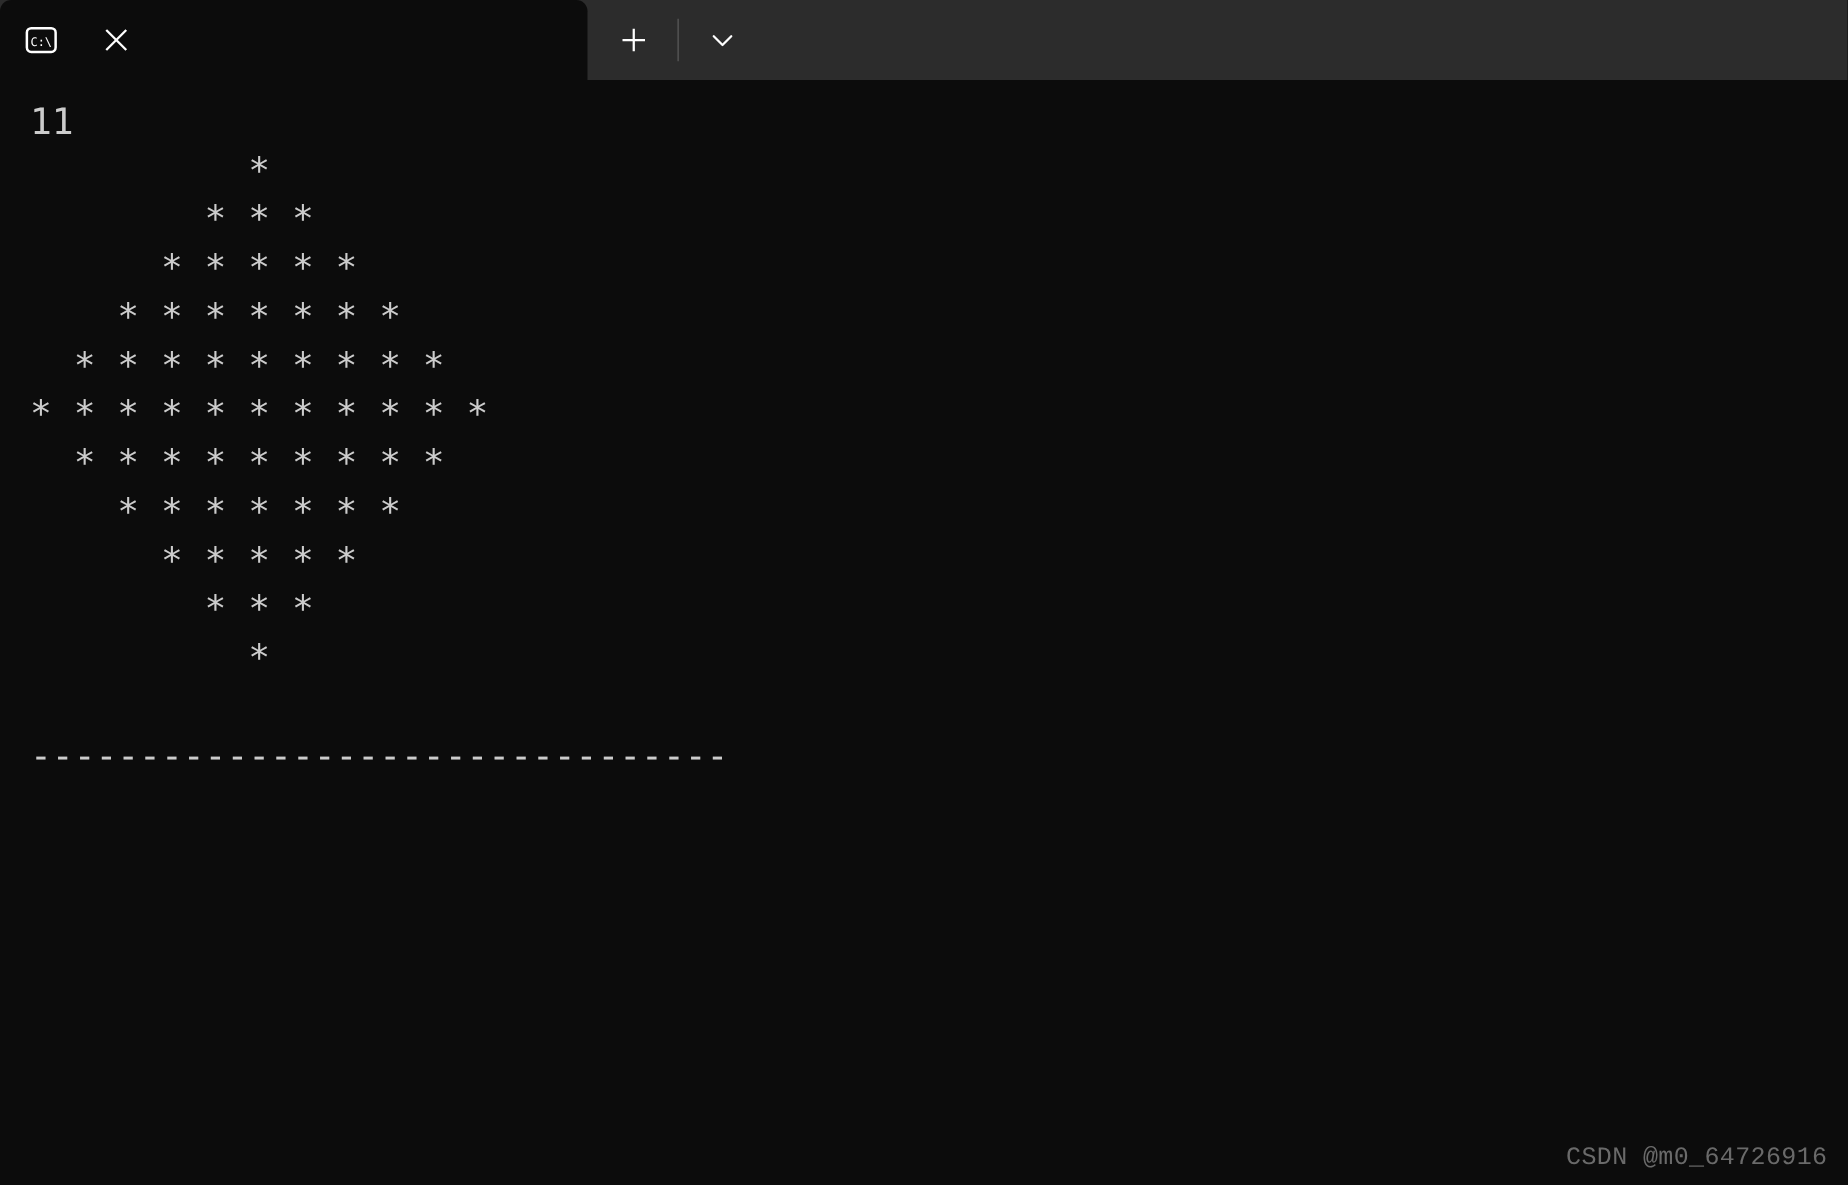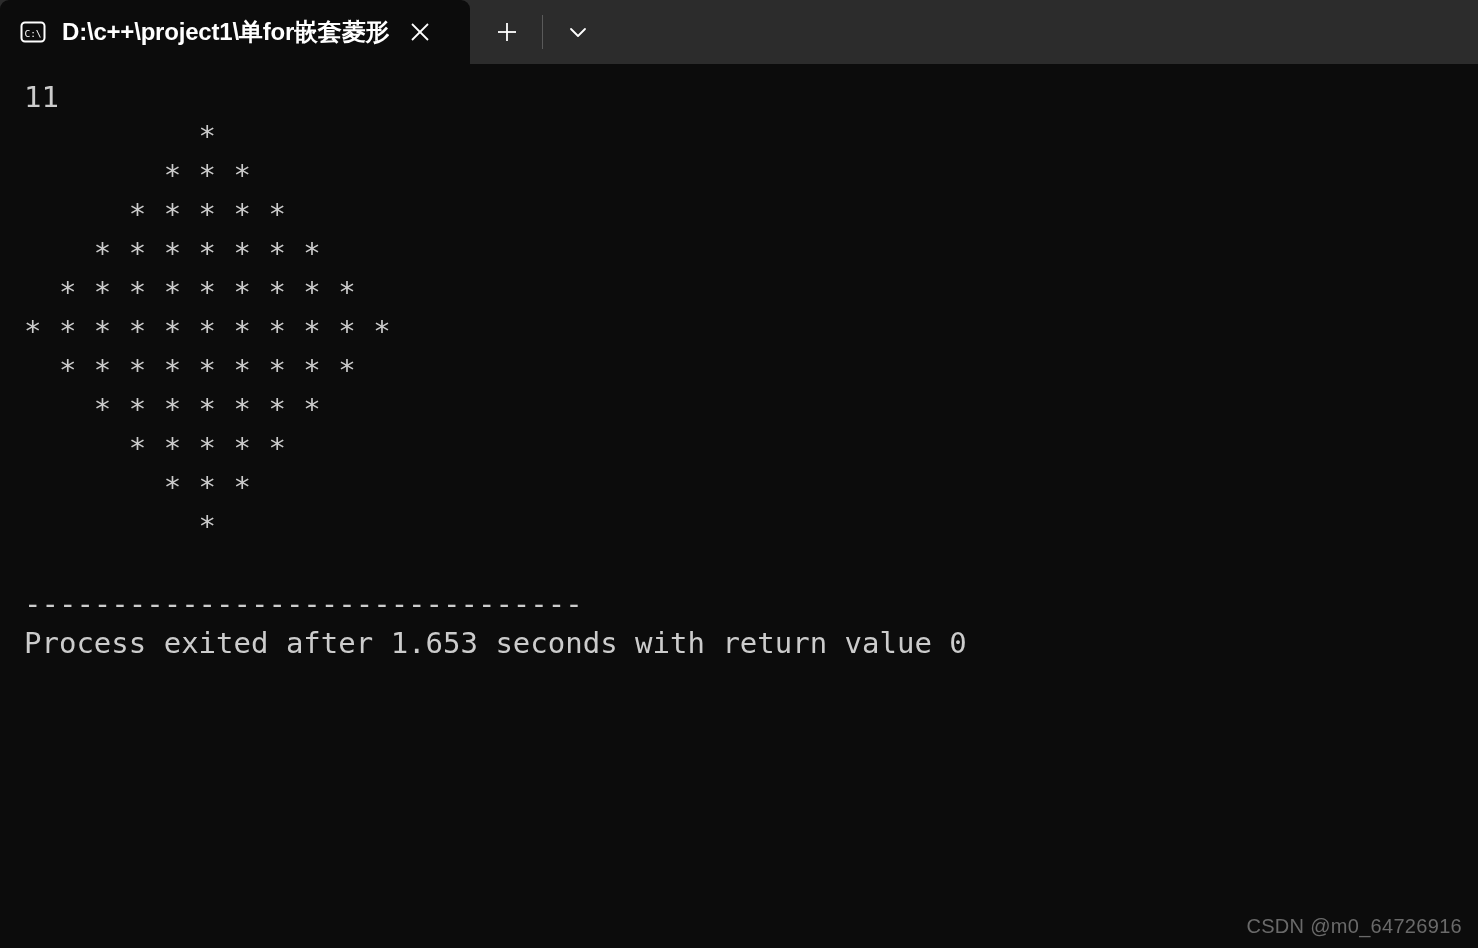--- a/index.html
+++ b/index.html
@@ -123,40 +123,39 @@
     vertical-align: -6px;
     margin-left: 9px;
   }
 
   
   #watermark {
     position: absolute;
     right: 16px;
     bottom: 10px;
     color: #6a6a6a;
-    font-family: Liberation Sans, sans-serif;
+    font-family: Liberation Mono, monospace;
     font-size: 20px;
     letter-spacing: 0.3px;
   }
 </style>
 </head>
 <body>
 
 <div id="titlebar">
 
   <div id="tabstrip">
 
     <div class="tab">
       <span class="tab-icon">
         <svg width="28" height="28" viewBox="0 0 28 28" aria-hidden="true">
           <rect x="2.5" y="4.5" width="23" height="19" rx="3.5" fill="none" stroke="#ffffff" stroke-width="2"></rect>
           <text x="14" y="18.5" font-family="DejaVu Sans Mono, monospace" font-size="9.5" fill="#ffffff" text-anchor="middle">C:\</text>
         </svg>
       </span>
-      <span class="tab-title">D:\c++\project1\单for嵌套菱形</span>
       <span class="tab-close">
         <svg width="22" height="22" viewBox="0 0 22 22" aria-hidden="true">
           <line x1="3" y1="3" x2="19" y2="19" stroke="#ffffff" stroke-width="1.8"></line>
           <line x1="19" y1="3" x2="3" y2="19" stroke="#ffffff" stroke-width="1.8"></line>
         </svg>
       </span>
     </div>
 
     <div class="tabbar-actions">
       <span class="tb-btn">
@@ -184,16 +183,15 @@
     <div class="line"><span>    * * * * * * *</span></div>
     <div class="line"><span>  * * * * * * * * *</span></div>
     <div class="line"><span>* * * * * * * * * * *</span></div>
     <div class="line"><span>  * * * * * * * * *</span></div>
     <div class="line"><span>    * * * * * * *</span></div>
     <div class="line"><span>      * * * * *</span></div>
     <div class="line"><span>        * * *</span></div>
     <div class="line"><span>          *</span></div>
     <div class="line blank"><span> </span></div>
     <div class="line"><span>--------------------------------</span></div>
-    <div class="line"><span>Process exited after 1.653 seconds with return value 0</span></div>
   </div>
 
 <div id="watermark">CSDN @m0_64726916</div>
 
 </body></html>

